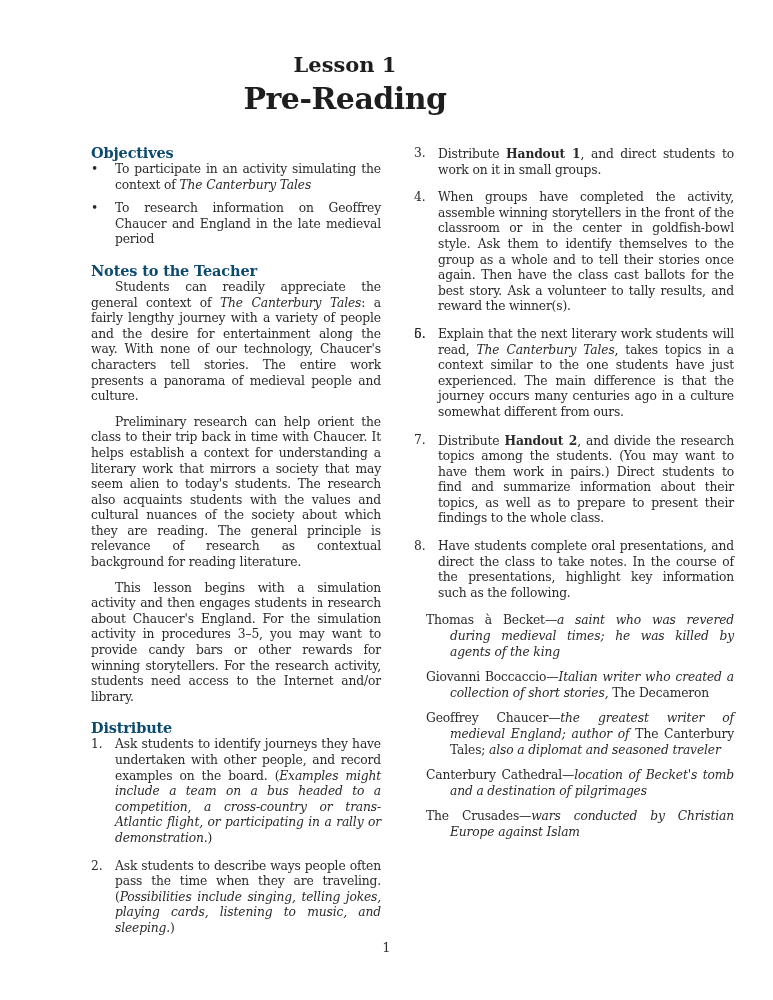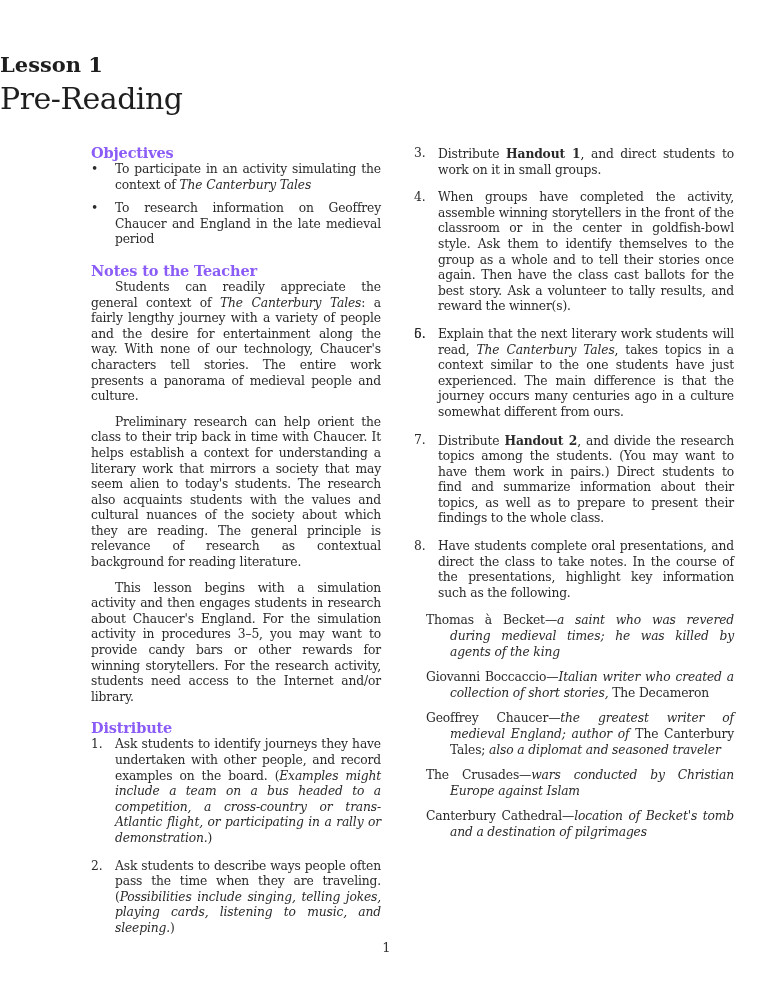--- a/index.html
+++ b/index.html
@@ -1,25 +1,25 @@
 <!DOCTYPE html>
 <html><head>
 <meta charset="utf-8">
 <style>
   html, body { margin: 0; padding: 0; background: #ffffff; }
   body { width: 773px; height: 1000px; position: relative; overflow: hidden;
          font-family: "DejaVu Serif", "Liberation Serif", serif; color: #2a2a2a; }
-  .header { position: absolute; top: 52px; left: 0; width: 690px; }
+  .header { position: absolute; top: 52px; left: 0; width: 690px; text-align: center; }
   .lesson { font-family: "DejaVu Serif", serif; font-weight: bold; font-size: 21px; color: #1e1e1e; line-height: 26px; }
-  .title { font-family: "DejaVu Serif", serif; font-weight: normal; font-size: 30px; color: #1e1e1e; line-height: 38px; margin-top: 2px; letter-spacing: -0.5px; }
+  .title { font-family: "DejaVu Serif", serif; font-weight: bold; font-size: 30px; color: #1e1e1e; line-height: 38px; margin-top: 2px; letter-spacing: -0.5px; }
   .col { position: absolute; top: 144px; }
   .col-left { left: 91px; width: 290px; }
   .col-right { left: 414px; width: 320px; }
   .body-text { font-size: 12.3px; line-height: 15.6px; text-align: justify; letter-spacing: -0.15px; }
-  h2 { font-family: "DejaVu Serif", serif; font-weight: bold; font-size: 14.5px; margin: 0; line-height: 18px; color: #8b5cf6; }
+  h2 { font-family: "DejaVu Serif", serif; font-weight: bold; font-size: 14.5px; margin: 0; line-height: 18px; color: #0c4a6e; }
   .sec { margin-bottom: 14px; }
   ul.obj { list-style: none; margin: 0; padding: 0; }
   ul.obj li { position: relative; padding-left: 24px; margin-bottom: 8px; }
   ul.obj li .bullet { position: absolute; left: 0; top: 0; }
   p.para { margin: 0 0 10px 0; text-indent: 24px; }
   ol.steps { list-style: none; margin: 0; padding: 0; }
   ol.steps li { position: relative; padding-left: 24px; margin-bottom: 12px; }
   ol.steps li .num { position: absolute; left: 0; top: 0; }
   .defs { margin-left: 12px; }
   .def { padding-left: 24px; text-indent: -24px; margin-bottom: 10px; }
@@ -72,18 +72,18 @@
     <li><span class="num">4.</span><span>When groups have completed the activity, assemble winning storytellers in the front of the classroom or in the center in goldfish-bowl style. Ask them to identify themselves to the group as a whole and to tell their stories once again. Then have the class cast ballots for the best story. Ask a volunteer to tally results, and reward the winner(s).</span></li>
     <li><span class="num">5.</span></li>
     <li><span class="num">6.</span><span>Explain that the next literary work students will read, </span><em>The Canterbury Tales</em><span>, takes topics in a context similar to the one students have just experienced. The main difference is that the journey occurs many centuries ago in a culture somewhat different from ours.</span></li>
     <li><span class="num">7.</span><span>Distribute </span><b class="ho">Handout 2</b><span>, and divide the research topics among the students. (You may want to have them work in pairs.) Direct students to find and summarize information about their topics, as well as to prepare to present their findings to the whole class.</span></li>
     <li><span class="num">8.</span><span>Have students complete oral presentations, and direct the class to take notes. In the course of the presentations, highlight key information such as the following.</span></li>
   </ol>
   <div class="defs">
     <div class="def"><span>Thomas à Becket—</span><em>a saint who was revered during medieval times; he was killed by agents of the king</em></div>
     <div class="def"><span>Giovanni Boccaccio—</span><em>Italian writer who created a collection of short stories,</em><span> The Decameron</span></div>
     <div class="def"><span>Geoffrey Chaucer—</span><em>the greatest writer of medieval England; author of</em><span> The Canterbury Tales; </span><em>also a diplomat and seasoned traveler</em></div>
+    <div class="def"><span>Canterbury Cathedral—</span><em>location of Becket's tomb and a destination of pilgrimages</em></div>
     <div class="def"><span>The Crusades—</span><em>wars conducted by Christian Europe against Islam</em></div>
-    <div class="def"><span>Canterbury Cathedral—</span><em>location of Becket's tomb and a destination of pilgrimages</em></div>
   </div>
 </div>
 
 <div class="page-num">1</div>
 
 </body></html>

